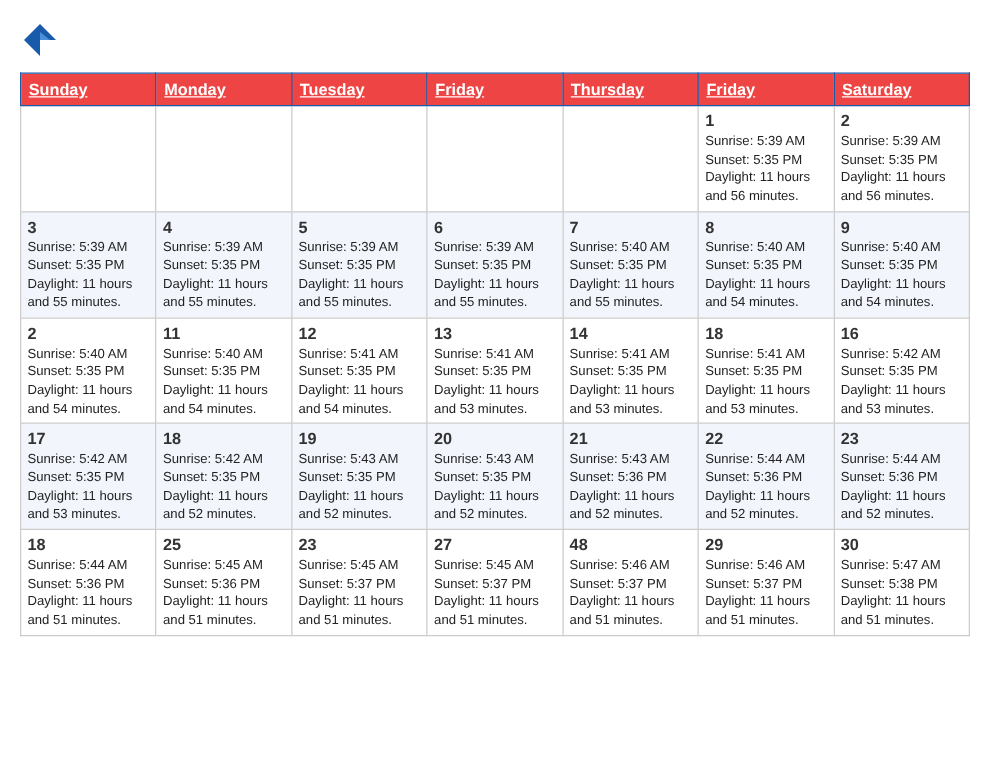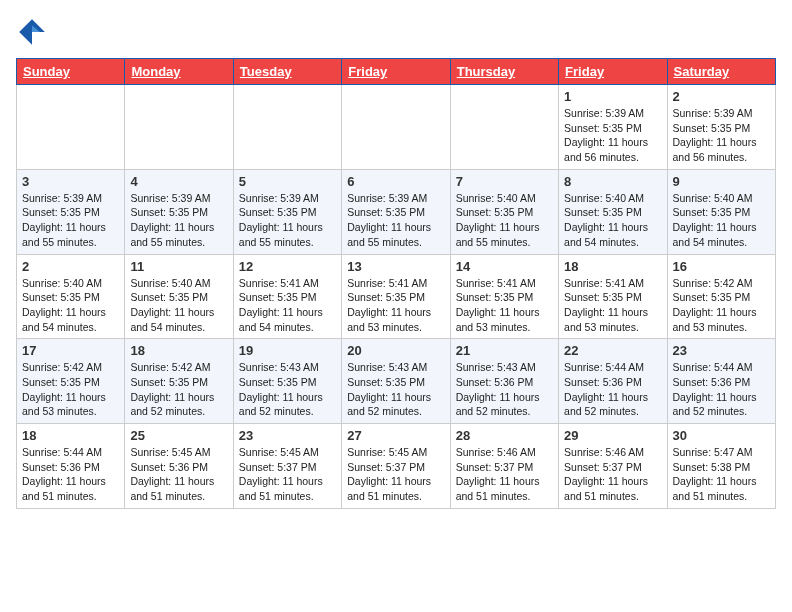--- a/index.html
+++ b/index.html
@@ -235,21 +235,21 @@
         </td>
         <td>
           <span class="day-num">23</span>
           <div class="day-info">Sunrise: 5:45 AM<br>Sunset: 5:37 PM<br>Daylight: 11 hours and 51 minutes.</div>
         </td>
         <td>
           <span class="day-num">27</span>
           <div class="day-info">Sunrise: 5:45 AM<br>Sunset: 5:37 PM<br>Daylight: 11 hours and 51 minutes.</div>
         </td>
         <td>
-          <span class="day-num">28</span>
+          <span class="day-num">48</span>
           <div class="day-info">Sunrise: 5:46 AM<br>Sunset: 5:37 PM<br>Daylight: 11 hours and 51 minutes.</div>
         </td>
         <td>
           <span class="day-num">29</span>
           <div class="day-info">Sunrise: 5:46 AM<br>Sunset: 5:37 PM<br>Daylight: 11 hours and 51 minutes.</div>
         </td>
         <td>
           <span class="day-num">30</span>
           <div class="day-info">Sunrise: 5:47 AM<br>Sunset: 5:38 PM<br>Daylight: 11 hours and 51 minutes.</div>
         </td>

